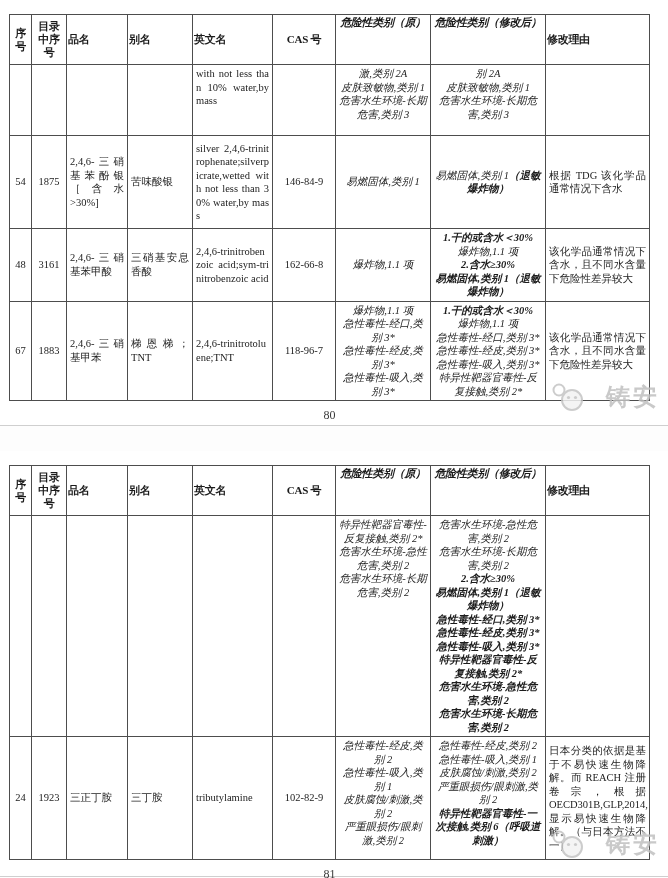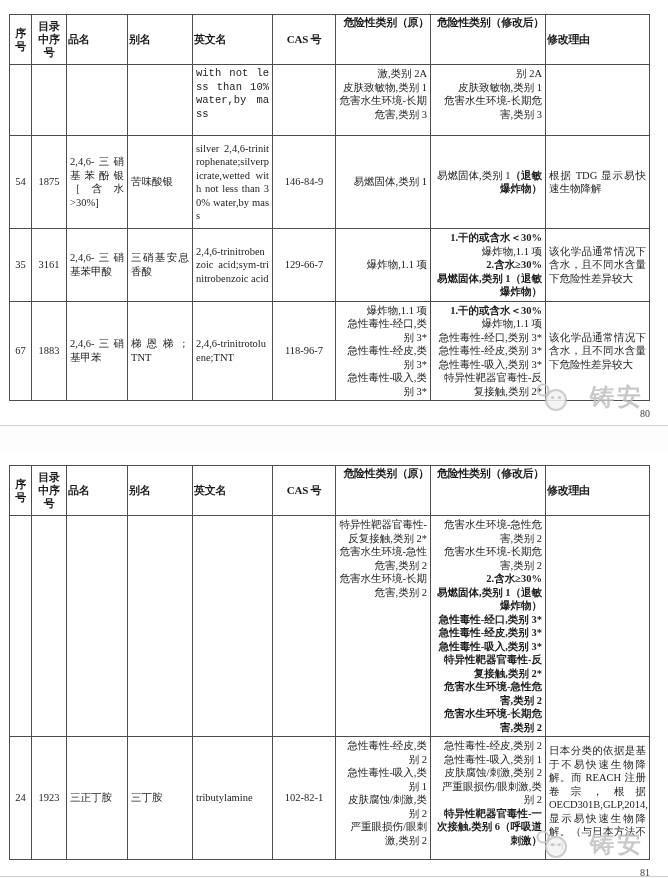--- a/index.html
+++ b/index.html
@@ -17,29 +17,29 @@
   th,td{
     border:1px solid #4d4d4d;padding:2px 3px;box-sizing:border-box;
     font-size:10.5px;line-height:13.5px;vertical-align:middle;overflow:hidden;
   }
   th{font-weight:bold;font-size:11px;letter-spacing:-0.3px;text-align:center;line-height:13px;padding:1px;}
   .ln{min-height:13px;}
   .b{font-weight:bold;}
   .col-0,.col-1,.col-5{text-align:center;}
   .col-2,.col-3{text-align:justify;}
   .col-4{text-align:justify;word-break:break-all;overflow-wrap:anywhere;}
-  .col-6,.col-7{text-align:right;vertical-align:top;}
+  .col-6,.col-7{text-align:center;vertical-align:top;font-style:italic;}
   .col-8{text-align:justify;vertical-align:middle;}
   
   .page-1 tbody tr:nth-child(2) .col-6,
   .page-1 tbody tr:nth-child(2) .col-7{vertical-align:middle;}
   .page-1 tbody tr:nth-child(3) .col-6{vertical-align:middle;}
-  .page-1 tbody tr:nth-child(1) .col-4{vertical-align:top;font-family:Liberation Mono, monospace;}
-  .page-number{width:641px;text-align:right;font-size:10px;margin-top:7px;color:#3a3a3a;}
-  .watermark{position:absolute;right:24px;display:flex;align-items:center;gap:20px;opacity:.85;}
+  .page-1 tbody tr:nth-child(1) .col-4{vertical-align:top;}
+  .page-number{width:641px;text-align:center;font-size:12px;margin-top:7px;color:#3a3a3a;}
+  .watermark{position:absolute;right:8px;display:flex;align-items:center;gap:20px;opacity:.85;}
   .wm-1{bottom:12px;}
   .wm-2{bottom:16px;}
   .wm-text{
     font-size:24px;color:#c0c0c0;font-weight:bold;letter-spacing:3px;
     font-family:"Liberation Sans","DejaVu Sans",sans-serif;
   }
 </style>
 </head>
 <body>
 
@@ -112,41 +112,41 @@
             <td class="col-5">
               <div class="ln"><span>146-84-9</span></div>
             </td>
             <td class="col-6">
               <div class="ln"><span>易燃固体,类别 1</span></div>
             </td>
             <td class="col-7">
               <div class="ln"><span>易燃固体,类别 1</span><span class="b">（退敏爆炸物）</span></div>
             </td>
             <td class="col-8">
-              <div class="ln"><span>根据 TDG 显示易快速生物降解</span></div>
+              <div class="ln"><span>根据 TDG 该化学品通常情况下含水</span></div>
             </td>
           </tr>
           <tr style="height: 72px;">
             <td class="col-0">
-              <div class="ln"><span>35</span></div>
+              <div class="ln"><span>48</span></div>
             </td>
             <td class="col-1">
               <div class="ln"><span>3161</span></div>
             </td>
             <td class="col-2">
               <div class="ln"><span>2,4,6-三硝基苯甲酸</span></div>
             </td>
             <td class="col-3">
               <div class="ln"><span>三硝基安息香酸</span></div>
             </td>
             <td class="col-4">
               <div class="ln"><span>2,4,6-trinitrobenzoic acid;sym-trinitrobenzoic acid</span></div>
             </td>
             <td class="col-5">
-              <div class="ln"><span>129-66-7</span></div>
+              <div class="ln"><span>162-66-8</span></div>
             </td>
             <td class="col-6">
               <div class="ln"><span>爆炸物,1.1 项</span></div>
             </td>
             <td class="col-7">
               <div class="ln"><span class="b">1.干的或含水＜30%</span></div>
               <div class="ln"><span>爆炸物,1.1 项</span></div>
               <div class="ln"><span class="b">2.含水≥30%</span></div>
               <div class="ln"><span class="b">易燃固体,类别 1（退敏爆炸物）</span></div>
             </td>
@@ -270,21 +270,21 @@
             <td class="col-2">
               <div class="ln"><span>三正丁胺</span></div>
             </td>
             <td class="col-3">
               <div class="ln"><span>三丁胺</span></div>
             </td>
             <td class="col-4">
               <div class="ln"><span>tributylamine</span></div>
             </td>
             <td class="col-5">
-              <div class="ln"><span>102-82-1</span></div>
+              <div class="ln"><span>102-82-9</span></div>
             </td>
             <td class="col-6">
               <div class="ln"><span>急性毒性-经皮,类别 2</span></div>
               <div class="ln"><span>急性毒性-吸入,类别 1</span></div>
               <div class="ln"><span>皮肤腐蚀/刺激,类别 2</span></div>
               <div class="ln"><span>严重眼损伤/眼刺激,类别 2</span></div>
             </td>
             <td class="col-7">
               <div class="ln"><span>急性毒性-经皮,类别 2</span></div>
               <div class="ln"><span>急性毒性-吸入,类别 1</span></div>

